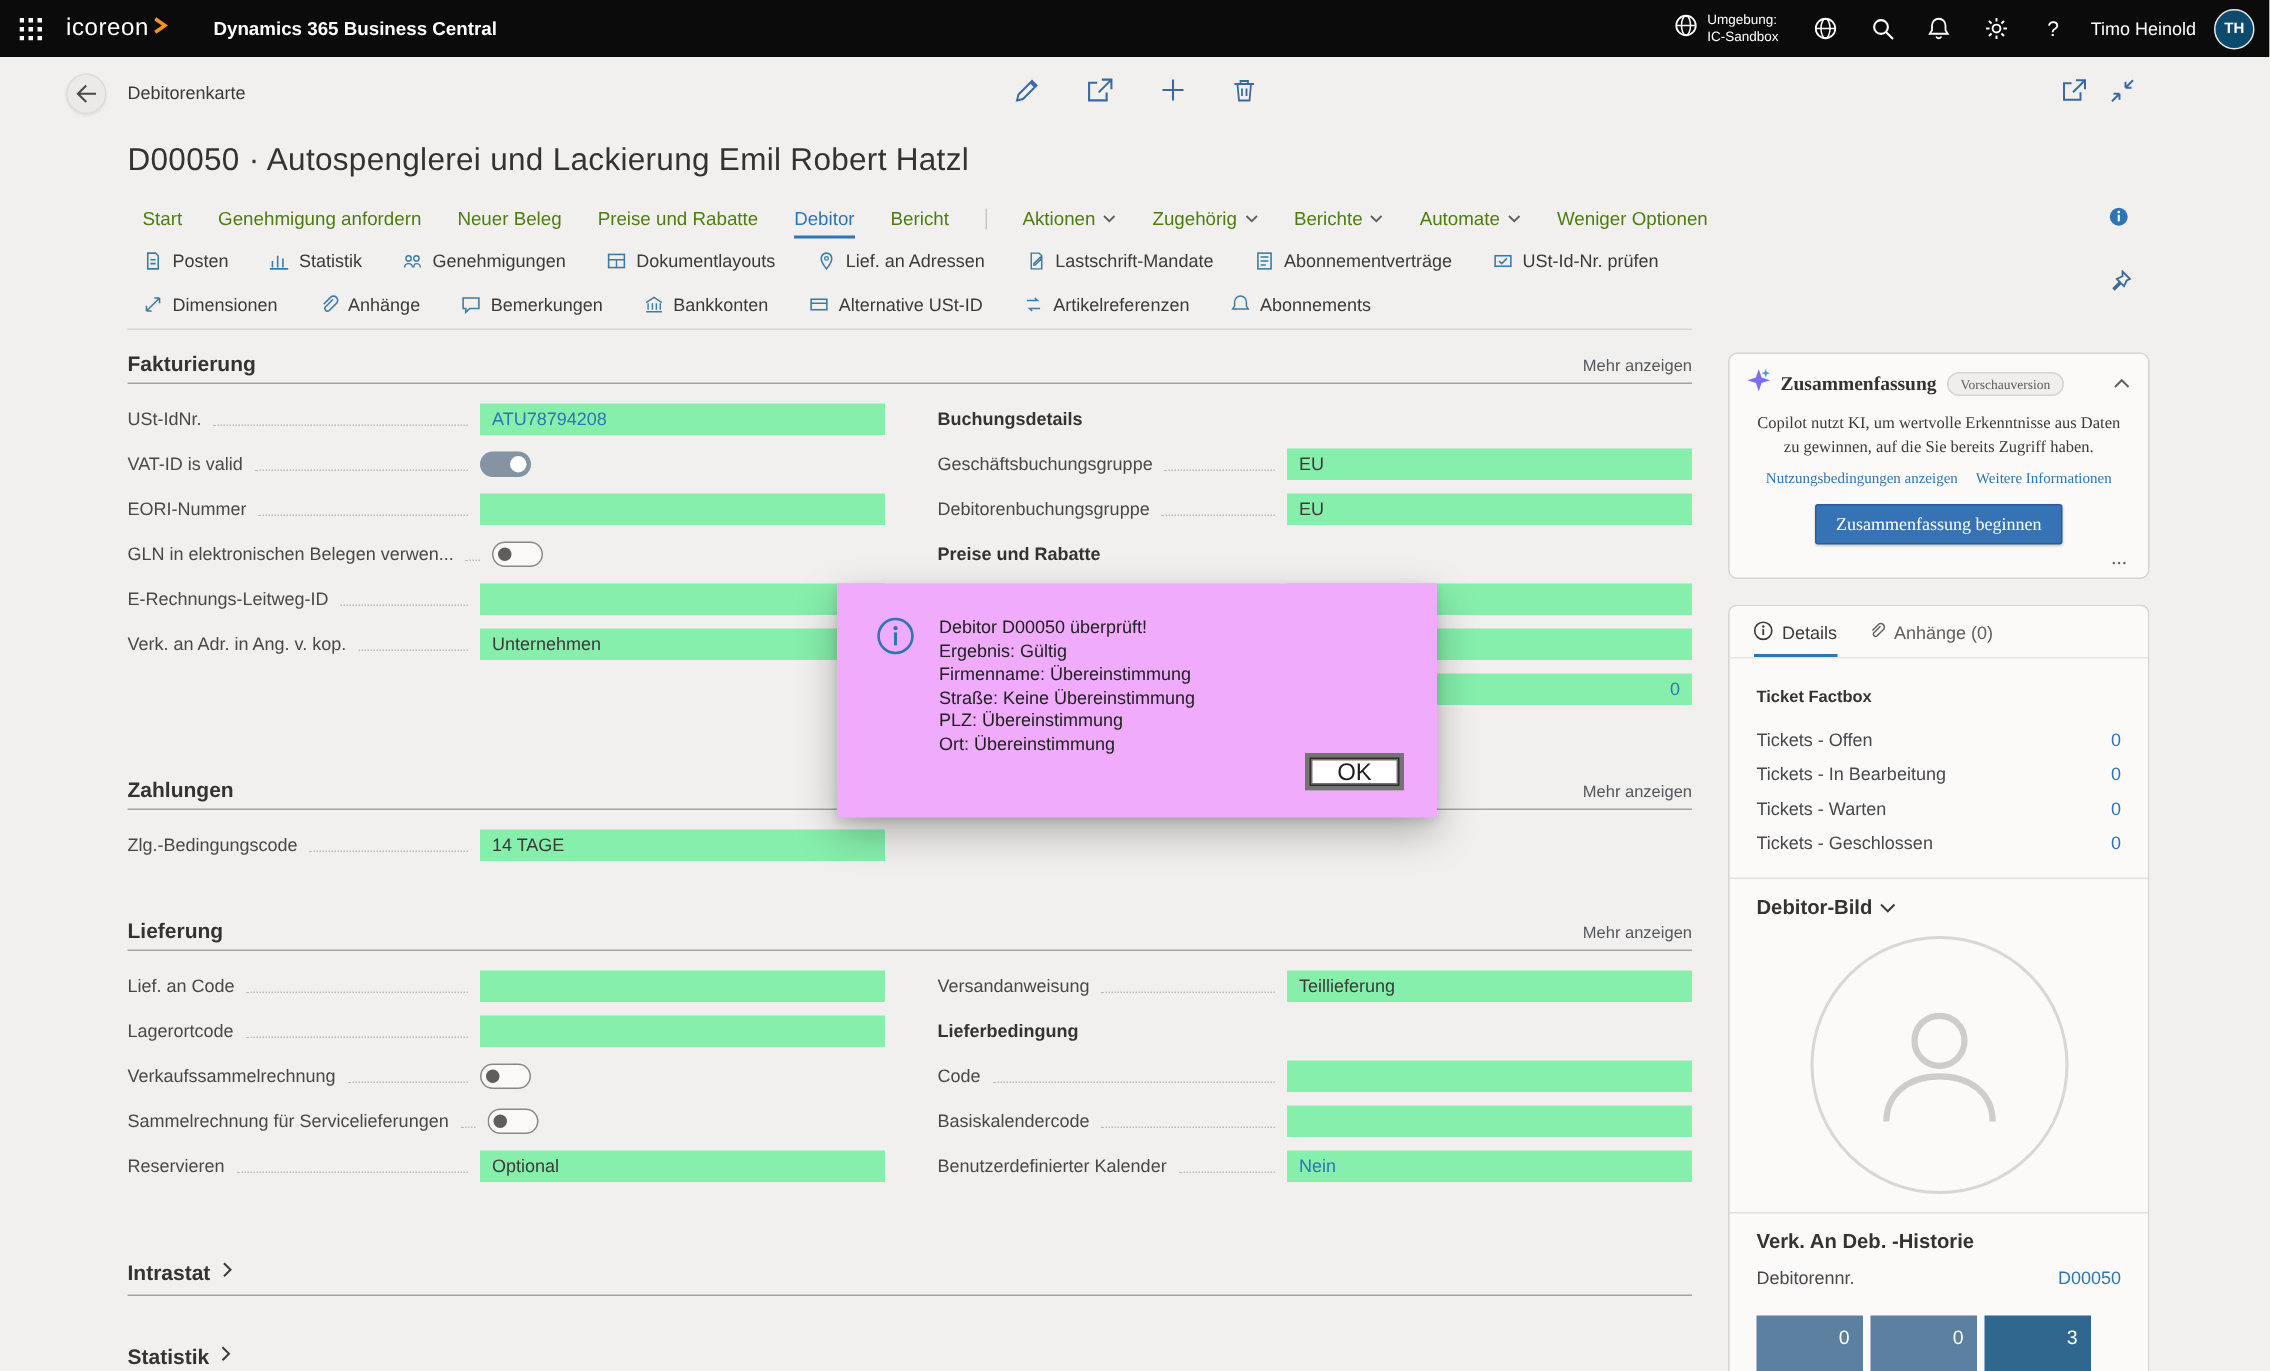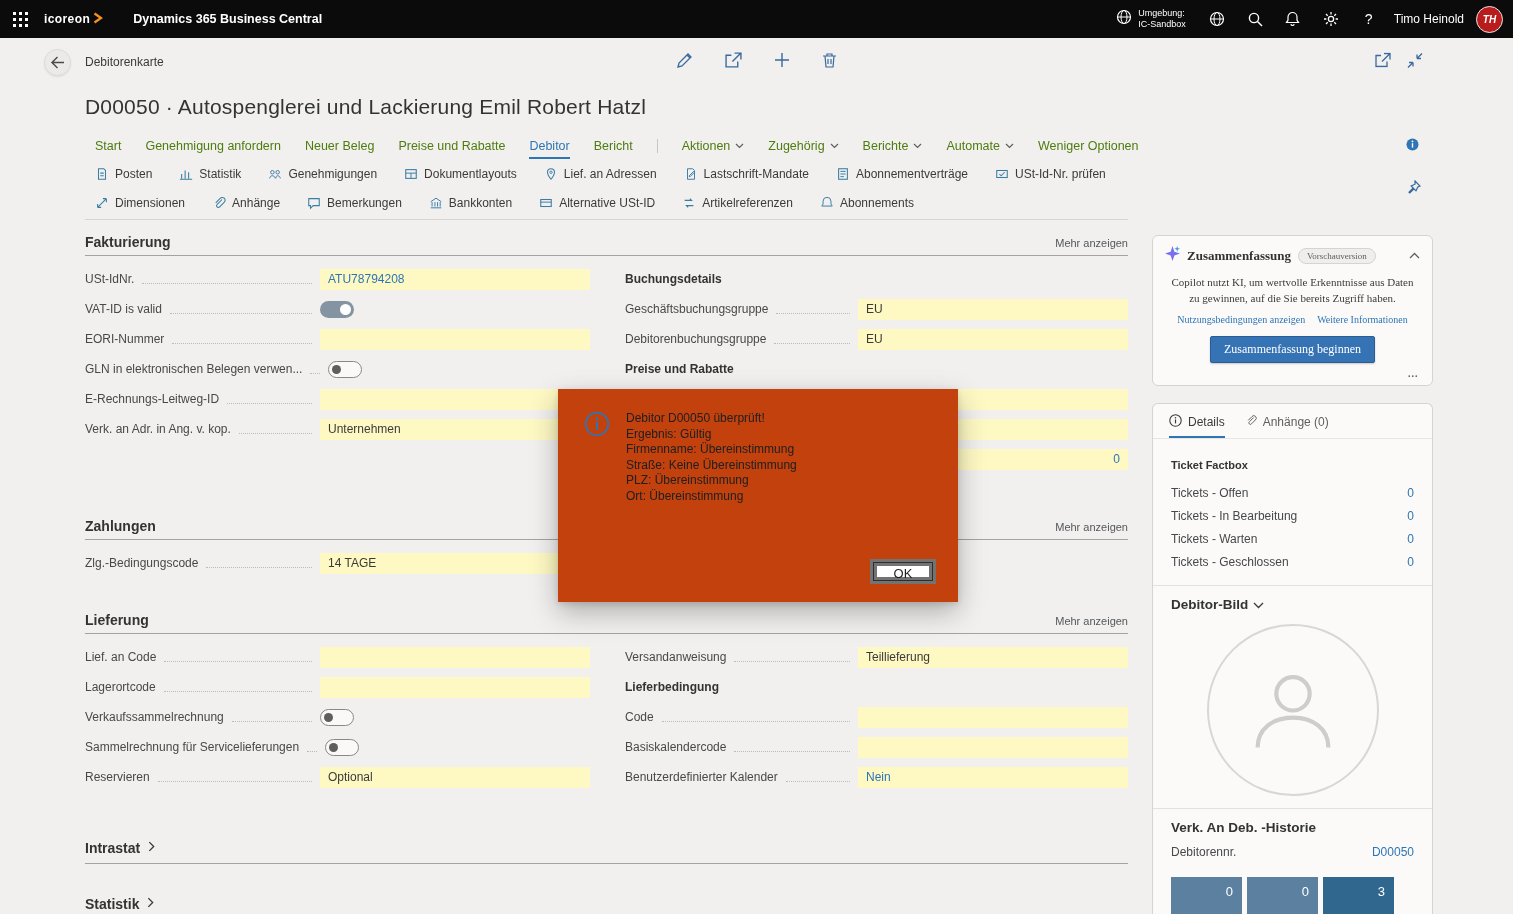--- a/index.html
+++ b/index.html
@@ -8,27 +8,27 @@
     position: relative; overflow: hidden;
     background:#f1f0ee; color:#3b3a39;
     font-family:"Liberation Sans","DejaVu Sans",sans-serif;
     font-size:12px;
   }
   [data-interactable="true"] { cursor:pointer; }
 
   
   .topbar { height:38px; background:#0b0b0b; color:#fff; display:flex; align-items:center; }
   .waffle { width:40px; height:38px; display:flex; align-items:center; justify-content:center; }
-  .logo { display:flex; align-items:center; gap:3px; font-size:12px; font-weight:bold; letter-spacing:.4px; padding:0 6px 0 4px; }
+  .logo { display:flex; align-items:center; gap:3px; font-size:16px; font-weight:normal; letter-spacing:.4px; padding:0 6px 0 4px; }
   .app-title { font-size:12.5px; font-weight:bold; margin-left:24px;text-align:center; }
   .tb-right { margin-left:auto; display:flex; align-items:center; gap:4px; padding-right:10px; }
   .env { display:flex; align-items:center; gap:6px; font-size:9px; line-height:1.25; padding:0 10px; }
   .tb-icon { width:34px; height:38px; display:flex; align-items:center; justify-content:center; color:#fff; font-size:14px; }
   .user-name { font-size:12px; padding:0 8px 0 4px; white-space:nowrap; }
-  .avatar-sm { width:27px; height:27px; border-radius:50%; background:#b91c1c; border:1.5px solid #e8e8e8; display:flex; align-items:center; justify-content:center; font-size:10px; font-weight:bold;font-style:italic; }
+  .avatar-sm { width:27px; height:27px; border-radius:50%; background:#0c4a6e; border:1.5px solid #e8e8e8; display:flex; align-items:center; justify-content:center; font-size:10px; font-weight:bold; }
 
   
   .page-head { height:48px; display:flex; align-items:center; padding-left:44px; position:relative; }
   .back-btn { width:27px; height:27px; border-radius:50%; background:#ebeae8; border:1px solid #dddcda; display:flex; align-items:center; justify-content:center; box-shadow:0 1px 2px rgba(0,0,0,.08); }
   .breadcrumb { font-size:12px; margin-left:14px; color:#3b3a39; }
   .head-center { position:absolute; left:676px; top:50%; transform:translateY(-50%); display:flex; gap:32px; color:#39699f; }
   .head-right  { position:absolute; right:90px; top:50%; transform:translateY(-50%); display:flex; gap:16px; color:#39699f; }
 
   .title-row { padding-left:85px; height:42px; display:flex; align-items:center; }
   .title-row h1 { font-size:21px; font-weight:normal; color:#333; letter-spacing:.2px; }
@@ -56,21 +56,21 @@
   .sec-title { font-size:14px; font-weight:bold; color:#333; }
   .sec-more { margin-left:auto; font-size:11px; color:#54575b; }
   .collapsed-head { display:flex; align-items:center; gap:8px; border-bottom:1px solid #a5a3a1; padding-bottom:7px; }
 
   .fields { display:flex; gap:35px; margin-top:8px; }
   .col { width:505px; display:flex; flex-direction:column; }
   .col.rightcol { width:503px; }
   .frow { display:flex; align-items:center; height:30px; }
   .flabel { flex:none; max-width:235px; font-size:12px; color:#494847; white-space:nowrap; overflow:hidden; text-overflow:ellipsis; }
   .leader { flex:1 1 auto; min-width:10px; height:9px; border-bottom:1px dotted #bdbbb9; margin:0 8px; }
-  .fvalue { flex:none; width:270px; height:21px; background:#fef9c3; display:flex; align-items:center; padding:0 8px; font-size:12px; color:#3b3a39; overflow:hidden; white-space:nowrap; }
+  .fvalue { flex:none; width:270px; height:21px; background:#86efac; display:flex; align-items:center; padding:0 8px; font-size:12px; color:#3b3a39; overflow:hidden; white-space:nowrap; }
   .fvalue.link { color:#2e75b5; }
   .fvalue.num { justify-content:flex-end; color:#2e75b5; }
   .fvalue.plain { background:transparent; padding:0; }
   .subhead { height:30px; display:flex; align-items:center; font-size:12px; font-weight:bold; color:#333; }
 
   .toggle { position:relative; width:34px; height:17px; border-radius:9px; display:inline-block; }
   .toggle.off { border:1px solid #8a8886; background:#faf9f8; }
   .toggle.off .knob { position:absolute; left:3px; top:3px; width:9px; height:9px; border-radius:50%; background:#605e5c; }
   .toggle.on { background:#8494a2; }
   .toggle.on .knob { position:absolute; right:3px; top:3px; width:11px; height:11px; border-radius:50%; background:#fff; }
@@ -99,26 +99,26 @@
   .fb-row .val { margin-left:auto; color:#2e75b5; }
   .fb-divider { border-top:1px solid #e3e1de; margin:11px -18px; }
   .fb-sec-title { display:flex; align-items:center; gap:5px; font-size:13.5px; font-weight:bold; color:#333; margin:6px 0; }
   .avatar-big { width:172px; height:172px; margin:12px auto; border:2px solid #d9d7d4; border-radius:50%; display:flex; align-items:center; justify-content:center; color:#cfcdca; }
   .tiles { display:flex; gap:5px; margin-top:13px; }
   .tile { width:71px; height:60px; color:#fff; font-size:13px; display:flex; justify-content:flex-end; padding:7px 9px 0 0; }
   .tile.t1, .tile.t2 { background:#5c80a0; }
   .tile.t3 { background:#30678f; }
 
   
-  .dialog { position:absolute; left:558px; top:389px; width:400px; height:213px; background:#c2410c; box-shadow:0 10px 26px rgba(0,0,0,.28), 0 2px 6px rgba(0,0,0,.12); z-index:50; padding:22px 22px 16px 26px; }
+  .dialog { position:absolute; left:558px; top:389px; width:400px; height:156px; background:#f0abfc; box-shadow:0 10px 26px rgba(0,0,0,.28), 0 2px 6px rgba(0,0,0,.12); z-index:50; padding:22px 22px 16px 26px; }
   .d-row { display:flex; gap:16px; }
   .d-icon { flex:none; }
   .d-text { font-size:12px; line-height:15.5px; color:#202020; }
   .d-footer { position:absolute; right:22px; bottom:18px; }
-  .ok-btn { min-width:66px; height:25px; background:#fff; border:7px solid #737373; outline:1px solid #2f2e2d; outline-offset:-4px; font-family:inherit; font-size:13px; color:#1f1f1f; }
+  .ok-btn { min-width:66px; height:25px; background:#fff; border:5px solid #737373; outline:1px solid #2f2e2d; outline-offset:-4px; font-family:inherit; font-size:16px; color:#1f1f1f; }
 </style>
 </head>
 <body>
 
 <header class="topbar" data-interactable="false">
   <div class="waffle" data-interactable="true">
     <svg width="15" height="15" viewBox="0 0 15 15">
         <g fill="#fff">
           <rect x="0" y="0" width="3" height="3"></rect>
           <rect x="6" y="0" width="3" height="3"></rect>

